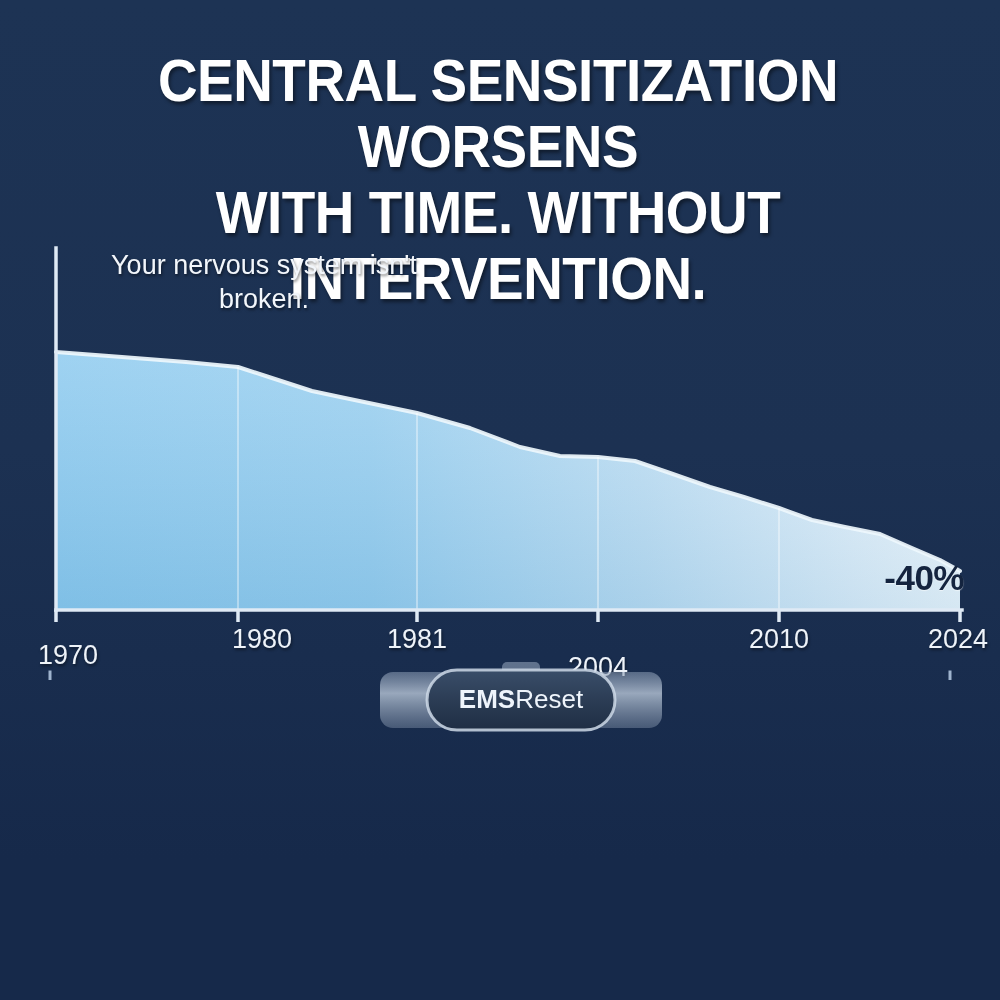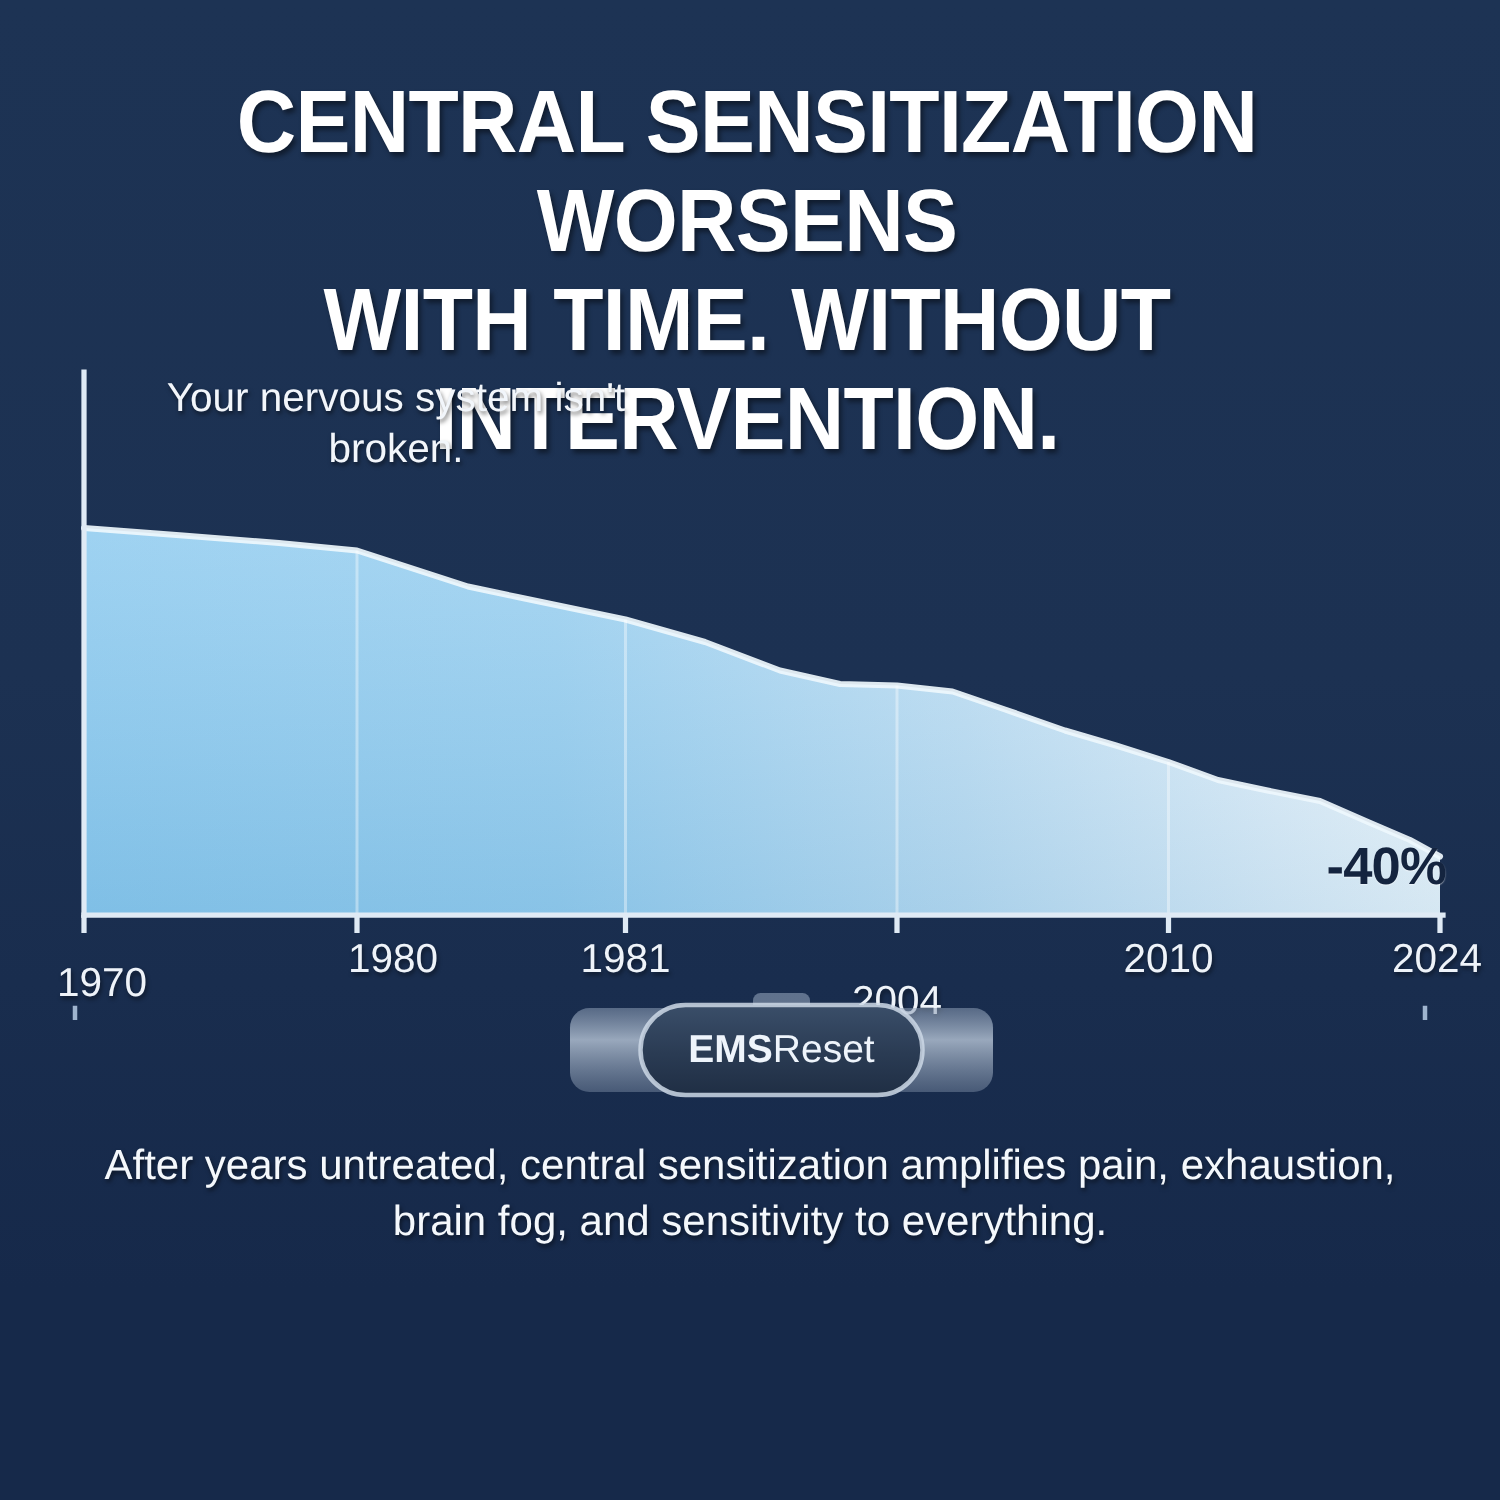--- a/index.html
+++ b/index.html
@@ -198,16 +198,15 @@
 
       <rect x="124" y="2" width="38" height="13" rx="5" fill="#8fa0b8" opacity="0.6"></rect>
 
       <rect x="49" y="10" width="188" height="60" rx="30" fill="url(#podGrad)" stroke="#ccd8e6" stroke-width="3" stroke-opacity="0.85"></rect>
       <text x="143" y="48" text-anchor="middle" font-family="Liberation Sans, sans-serif" font-size="26" fill="#eef4fb">
         <tspan font-weight="bold">EMS</tspan><tspan font-weight="normal">Reset</tspan>
       </text>
     </svg>
   </div>
 
-  <div class="caption">After years untreated, central sensitization amplifies pain, exhaustion, brain fog, and sensitivity to everything.</div>
 
 
 </div>
 
 </body></html>

